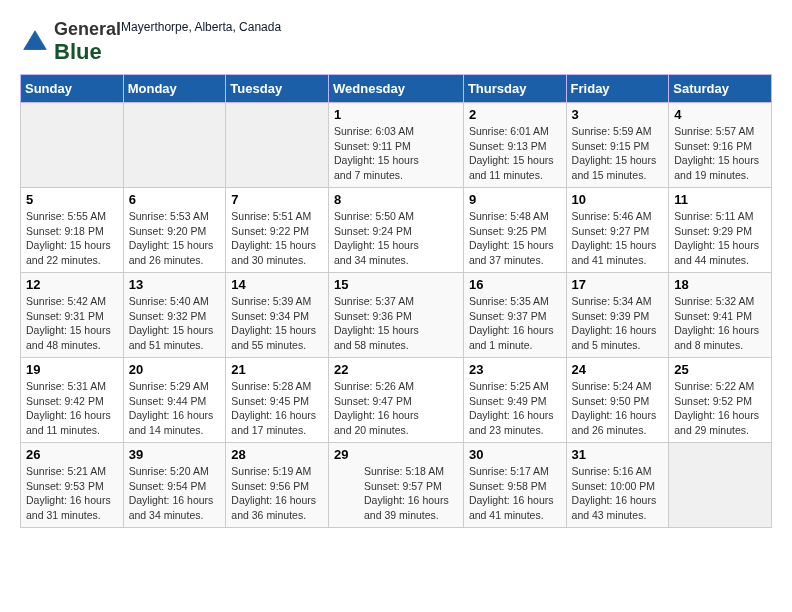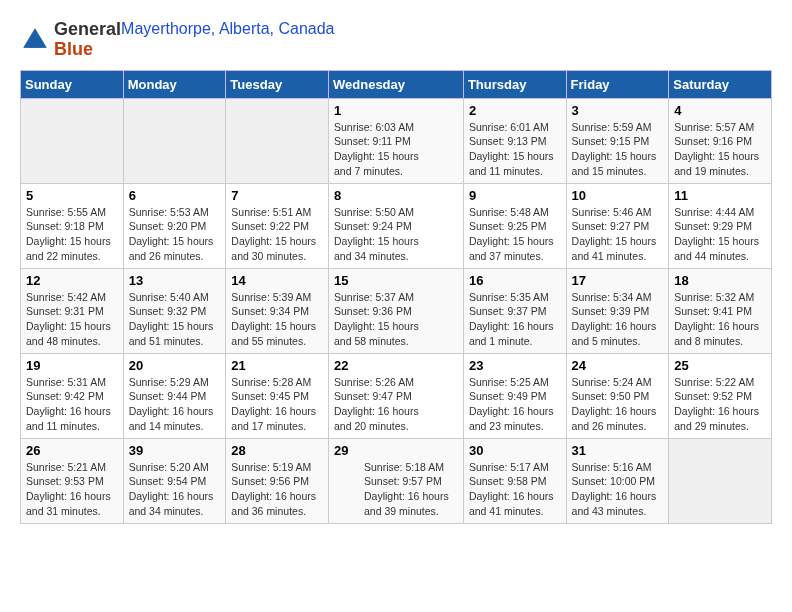--- a/index.html
+++ b/index.html
@@ -23,40 +23,40 @@
       display: flex;
       flex-direction: column;
       line-height: 1.1;
     }
     .logo-general {
       font-size: 18px;
       font-weight: bold;
       color: #333;
     }
     .logo-blue {
-      font-size: 18px;
-      font-weight: bold;
-      color: #c2410c;
+      font-size: 22px;
+      font-weight: bold;
+      color: #14532d;
     }
     .logo-icon {
       width: 30px;
       height: 30px;
       margin-right: 4px;
     }
     .title-section {
       text-align: right;
     }
     .main-title {
       font-size: 36px;
       font-weight: bold;
       color: #333;
     }
     .sub-title {
-      font-size: 16px;
-      color: #1d4ed8;
+      font-size: 12px;
+      color: #0f172a;
     }
     table {
       width: 100%;
       border-collapse: collapse;
       font-size: 11px;
     }
     thead tr th {
       background-color: #1a5fa8;
       color: #fff;
       padding: 6px 4px;
@@ -197,21 +197,21 @@
         </td>
         <td>
           <span class="day-number">10</span>
           <div class="day-info" style="white-space: pre-line;">Sunrise: 5:46 AM
 Sunset: 9:27 PM
 Daylight: 15 hours
 and 41 minutes.</div>
         </td>
         <td>
           <span class="day-number">11</span>
-          <div class="day-info" style="white-space: pre-line;">Sunrise: 4:44 AM
+          <div class="day-info" style="white-space: pre-line;">Sunrise: 5:11 AM
 Sunset: 9:29 PM
 Daylight: 15 hours
 and 44 minutes.</div>
         </td>
       </tr>
       <tr>
         <td>
           <span class="day-number">12</span>
           <div class="day-info" style="white-space: pre-line;">Sunrise: 5:42 AM
 Sunset: 9:31 PM

